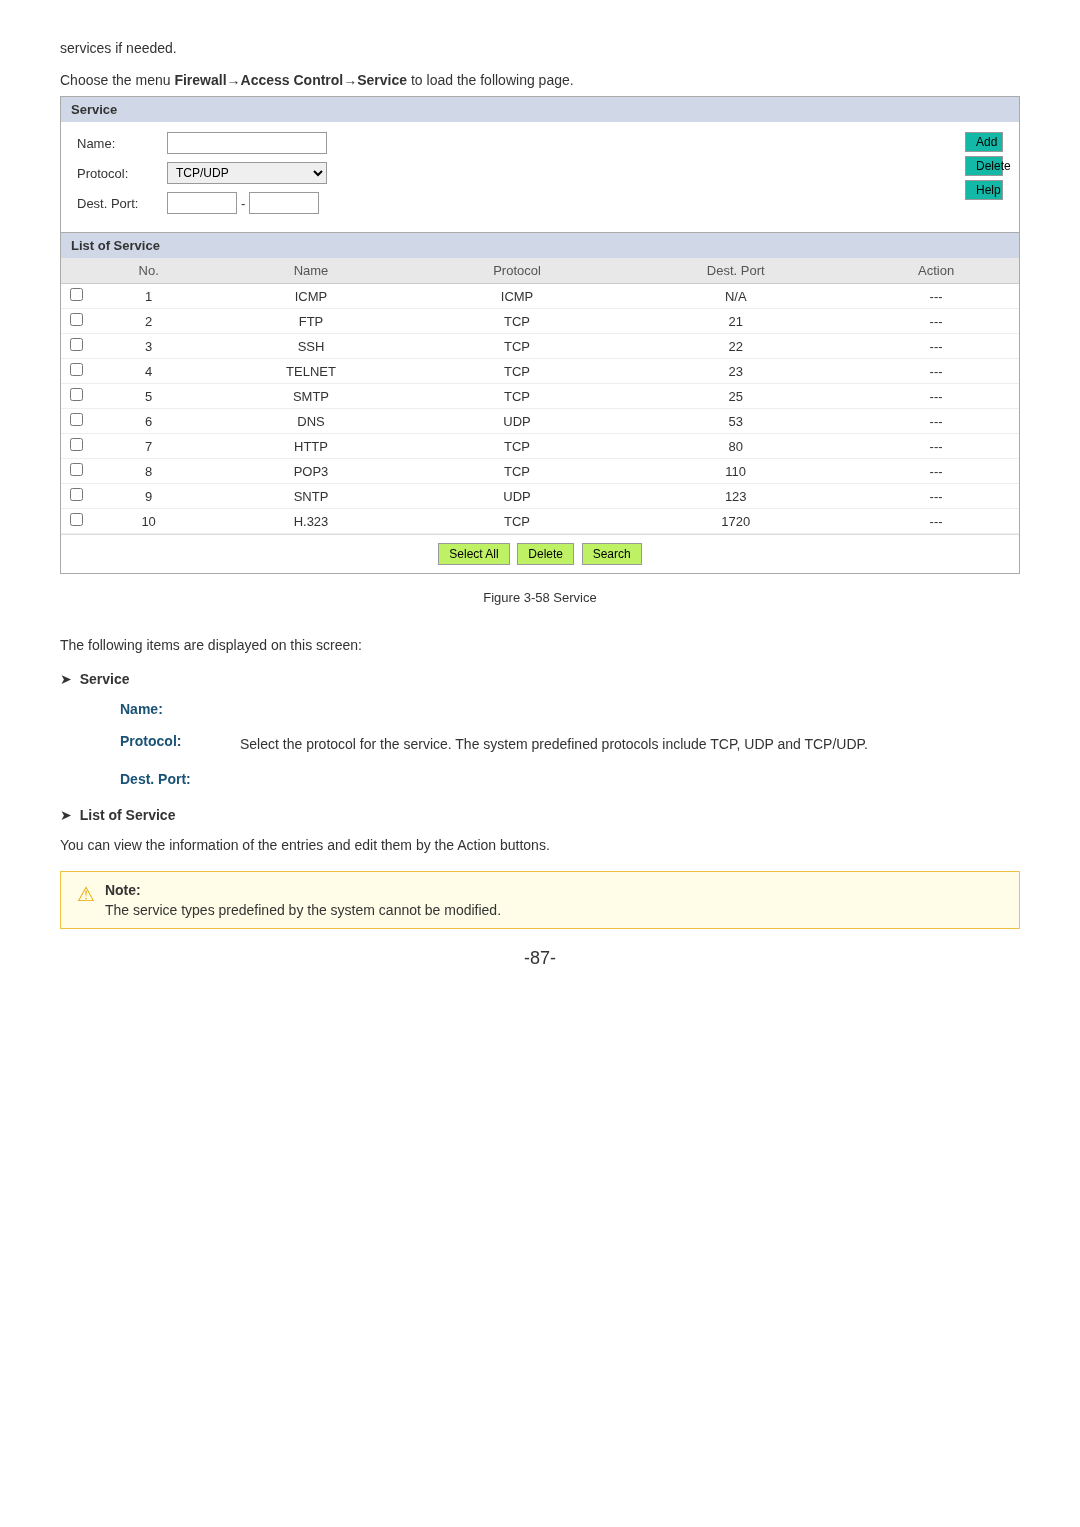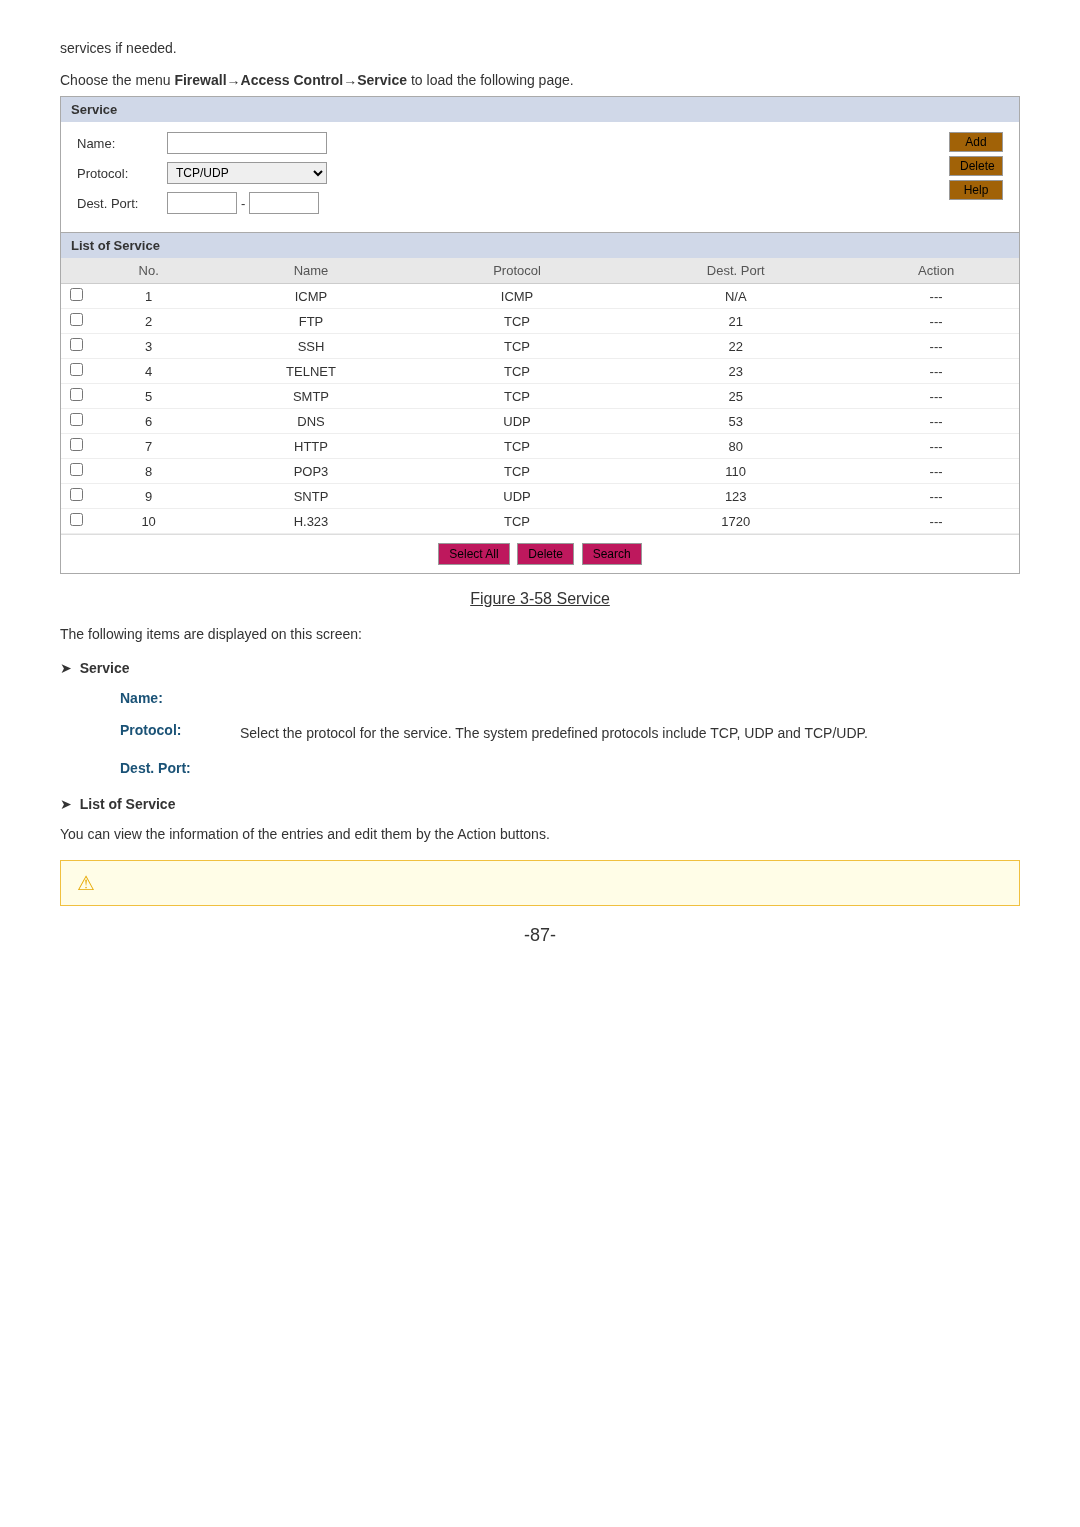--- a/index.html
+++ b/index.html
@@ -82,25 +82,25 @@
     .action-buttons {
       position: absolute;
       right: 16px;
       top: 10px;
       display: flex;
       flex-direction: column;
       gap: 4px;
     }
     .action-btn {
       border: 1px solid #999;
-      background: #a16207;
+      background: #14b8a6;
       padding: 2px 10px;
       font-size: 12px;
       cursor: pointer;
-      width: 54px;
+      width: 38px;
       text-align: center;
     }
     
     .list-header {
       background: #d0d8e8;
       padding: 5px 10px;
       font-weight: bold;
       font-size: 13px;
       color: #333;
       border-top: 1px solid #aaa;
@@ -127,32 +127,31 @@
     .service-table td:first-child {
       width: 30px;
     }
     .table-footer {
       padding: 8px;
       text-align: center;
       border-top: 1px solid #ddd;
     }
     .table-btn {
       border: 1px solid #999;
-      background: #be185d;
+      background: #bef264;
       padding: 3px 10px;
       font-size: 12px;
       cursor: pointer;
       margin: 0 2px;
     }
     .figure-caption {
       text-align: center;
-      font-size: 16px;
-      margin: 10px 0 18px 0;
-      color: #333;
-      text-decoration: underline;
+      font-size: 13px;
+      margin: 10px 0 32px 0;
+      color: #333;
     }
     .following-text {
       margin-bottom: 18px;
       font-size: 14px;
     }
     
     .section-header {
       display: flex;
       align-items: center;
       margin-bottom: 14px;
@@ -393,15 +392,19 @@
 
 <div class="section-header">
   <span class="section-arrow">➤</span>
   <span class="section-title">List of Service</span>
 </div>
 
 <p class="following-text">You can view the information of the entries and edit them by the Action buttons.</p>
 
 <div class="note-box">
   <span class="note-icon">⚠</span>
+  <div class="note-content">
+    <span class="note-label">Note:</span>
+    <p class="note-text">The service types predefined by the system cannot be modified.</p>
+  </div>
 </div>
 
 <p class="page-num">-87-</p>
 
 </body></html>

